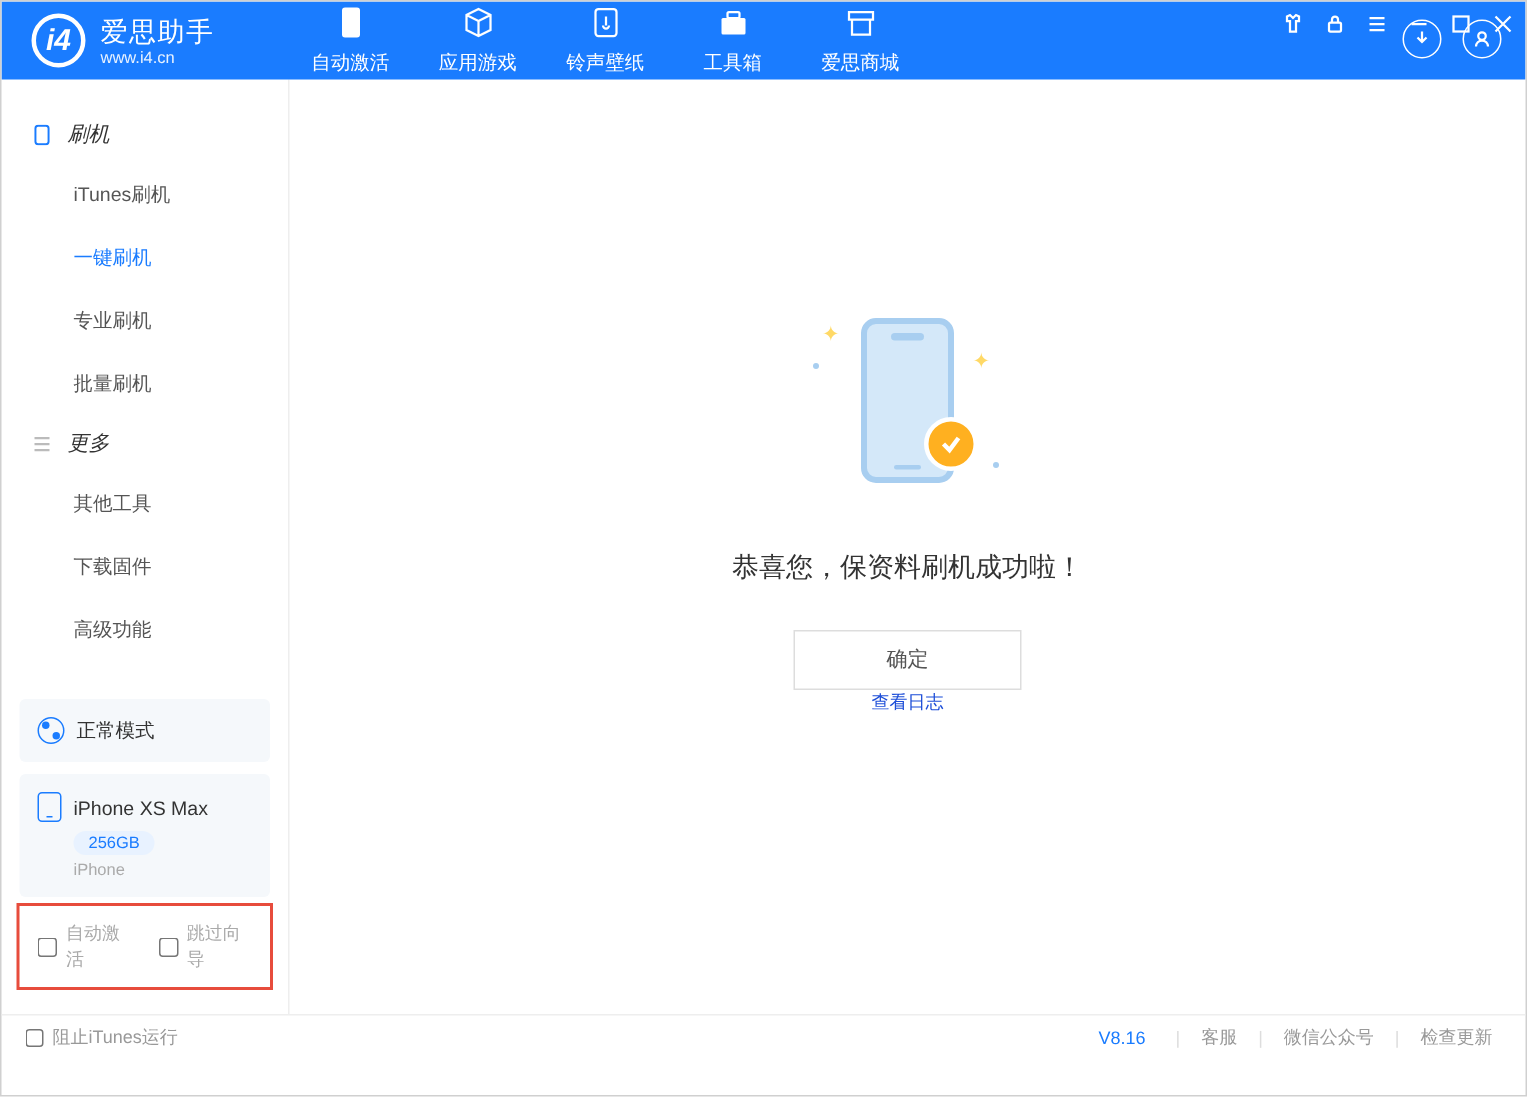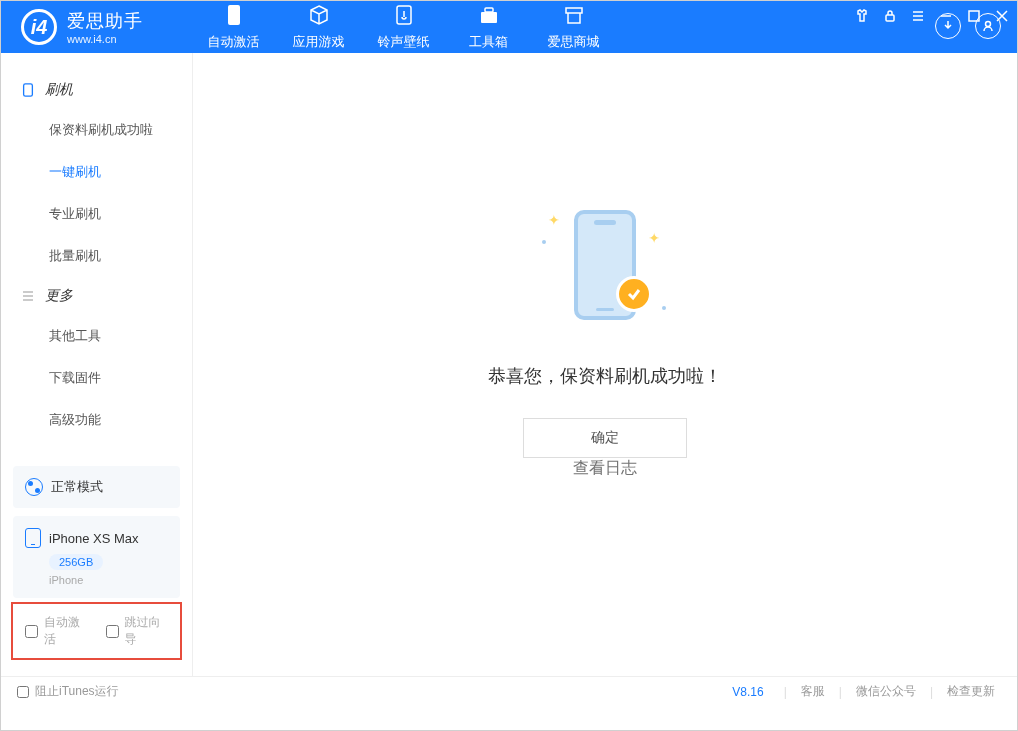--- a/index.html
+++ b/index.html
@@ -65,22 +65,22 @@
 .check-badge { position: absolute; right: 28px; bottom: 28px; width: 36px; height: 36px; background: #ffb020; border-radius: 50%; display:flex; align-items:center; justify-content:center; border:3px solid #fff; }
 .check-badge svg { stroke:#fff; stroke-width:3; fill:none; }
 .sparkle { position:absolute; color:#ffd966; font-size:14px; }
 .sp1 { top:22px; left:18px; }
 .sp2 { top:40px; right:20px; }
 .dot { position:absolute; width:4px; height:4px; background:#a8cef0; border-radius:50%; }
 .d1 { top:50px; left:12px; }
 .d2 { bottom:30px; right:14px; }
 
 .success-msg { font-size: 18px; color: #333; margin-bottom: 30px; }
-.confirm-btn { width: 164px; height: 40px; border: 1px solid #ddd; background: #fff; font-size: 14px; color: #555; cursor: pointer; }
-.view-log { font-size: 16px; color: #737373; cursor: pointer; }
+.confirm-btn { width: 152px; height: 40px; border: 1px solid #ddd; background: #fff; font-size: 14px; color: #555; cursor: pointer; }
+.view-log { font-size: 12px; color: #1d4ed8; cursor: pointer; }
 
 
 .footer { height: 30px; border-top: 1px solid #eee; display: flex; align-items: center; padding: 0 16px; font-size: 12px; color: #999; }
 .footer-left { display:flex; align-items:center; gap:6px; }
 .footer-left input { width: 12px; height: 12px; }
 .footer-right { margin-left: auto; display: flex; align-items: center; gap: 8px; }
 .version { color: #1a7cff; margin-right: 12px; }
 .divider { color: #ddd; }
 .footer-link { color: #999; cursor: pointer; padding: 0 6px; }
 </style>
@@ -192,21 +192,21 @@
 
 <div class="body">
 
   <div class="sidebar">
     <div class="side-group-title">
       <svg class="icon" width="14" height="16" viewBox="0 0 14 16">
           <rect x="2" y="1" width="10" height="14" rx="2" fill="none" stroke="#1a7cff" stroke-width="1.5"></rect>
         </svg>
       <span>刷机</span>
     </div>
-    <div class="side-item">保资料刷机成功啦</div>
+    <div class="side-item">iTunes刷机</div>
     <div class="side-item active">一键刷机</div>
     <div class="side-item">专业刷机</div>
     <div class="side-item">批量刷机</div>
 
     <div class="side-group-title">
       <svg class="icon" width="14" height="14" viewBox="0 0 14 14">
           <path d="M2 3 L12 3 M2 7 L12 7 M2 11 L12 11" stroke="#bbb" stroke-width="1.5"></path>
         </svg>
       <span>更多</span>
     </div>

